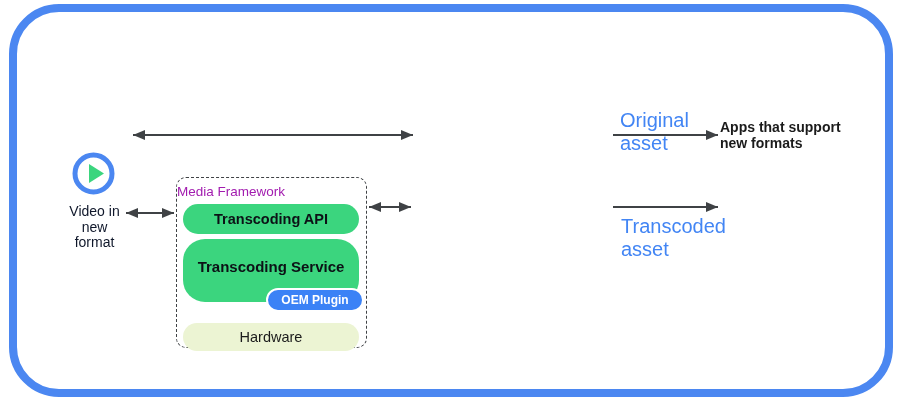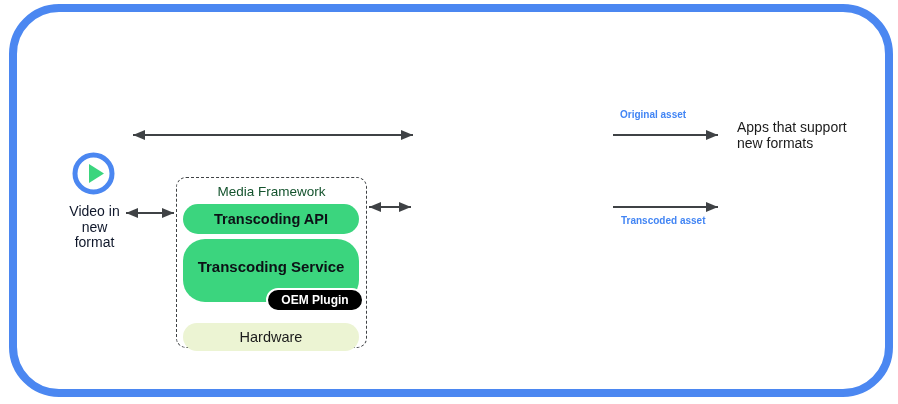--- a/index.html
+++ b/index.html
@@ -15,55 +15,55 @@
   .pre{white-space:pre-line;}
   .source-label{
     left:53px;top:204px;width:83px;text-align:center;
     font-size:14px;line-height:15.5px;color:#0f172a;
   }
   .framework{
     left:176px;top:177px;width:191px;height:171px;box-sizing:border-box;
     border:1.5px dashed #3f4245;border-radius:10px;
   }
   .framework-title{
-    position:absolute;left:0;top:6px;width:100%;text-align:center;
-    font-size:13.5px;color:#14532d;
+    position:absolute;left:0;top:6px;width:100%;text-align:left;
+    font-size:13.5px;color:#a21caf;
   }
   .pill{
     position:absolute;display:flex;align-items:center;justify-content:center;
     box-sizing:border-box;text-align:center;
   }
   .pill-api{
     left:6px;top:26px;width:176px;height:30px;border-radius:15px;
     background:#3bd57e;font-weight:bold;font-size:14.5px;color:#0c1116;
   }
   .pill-service{
     left:6px;top:61px;width:176px;height:63px;border-radius:22px;
     background:#3bd57e;font-weight:bold;font-size:15px;color:#0c1116;
     padding-bottom:8px;
   }
   .pill-oem{
     left:89px;top:110px;width:98px;height:24px;border-radius:12px;
-    background:#000000;border:2px solid #ffffff;
+    background:#3b82f6;border:2px solid #ffffff;
     font-weight:bold;font-size:12px;color:#ffffff;z-index:3;
   }
   .pill-hw{
     left:6px;top:130px;width:176px;height:28px;border-radius:14px;
     background:#ecf4d3;font-size:14.5px;color:#1b1b1b;margin-top:15px;
   }
   .transcoder{
     left:413px;top:104px;width:200px;height:139px;border-radius:28px;
     background:#4b87f1;display:flex;align-items:center;justify-content:center;
     text-align:center;color:#ffffff;font-weight:bold;font-size:14px;line-height:19px;
   }
-  .asset-label{font-size:10px;color:#4285f4;font-weight:bold;}
+  .asset-label{font-size:20px;color:#4285f4;}
   .asset-original{left:620px;top:109px;width:110px;}
   .asset-transcoded{left:621px;top:215px;width:130px;}
   .apps-text{font-size:14px;line-height:15.5px;color:#1b1b1b;}
-  .apps-top{left:737px;top:120px;width:145px;}
+  .apps-top{left:720px;top:120px;width:145px;font-weight:bold;}
   .apps-bottom{left:737px;top:190px;width:150px;}
   .arrow-layer{left:0;top:0;width:898px;height:404px;pointer-events:none;}
   .play-icon{left:72px;top:152px;}
 </style>
 </head>
 <body>
 
 <div class="canvas">
 
   <div class="frame"></div>

